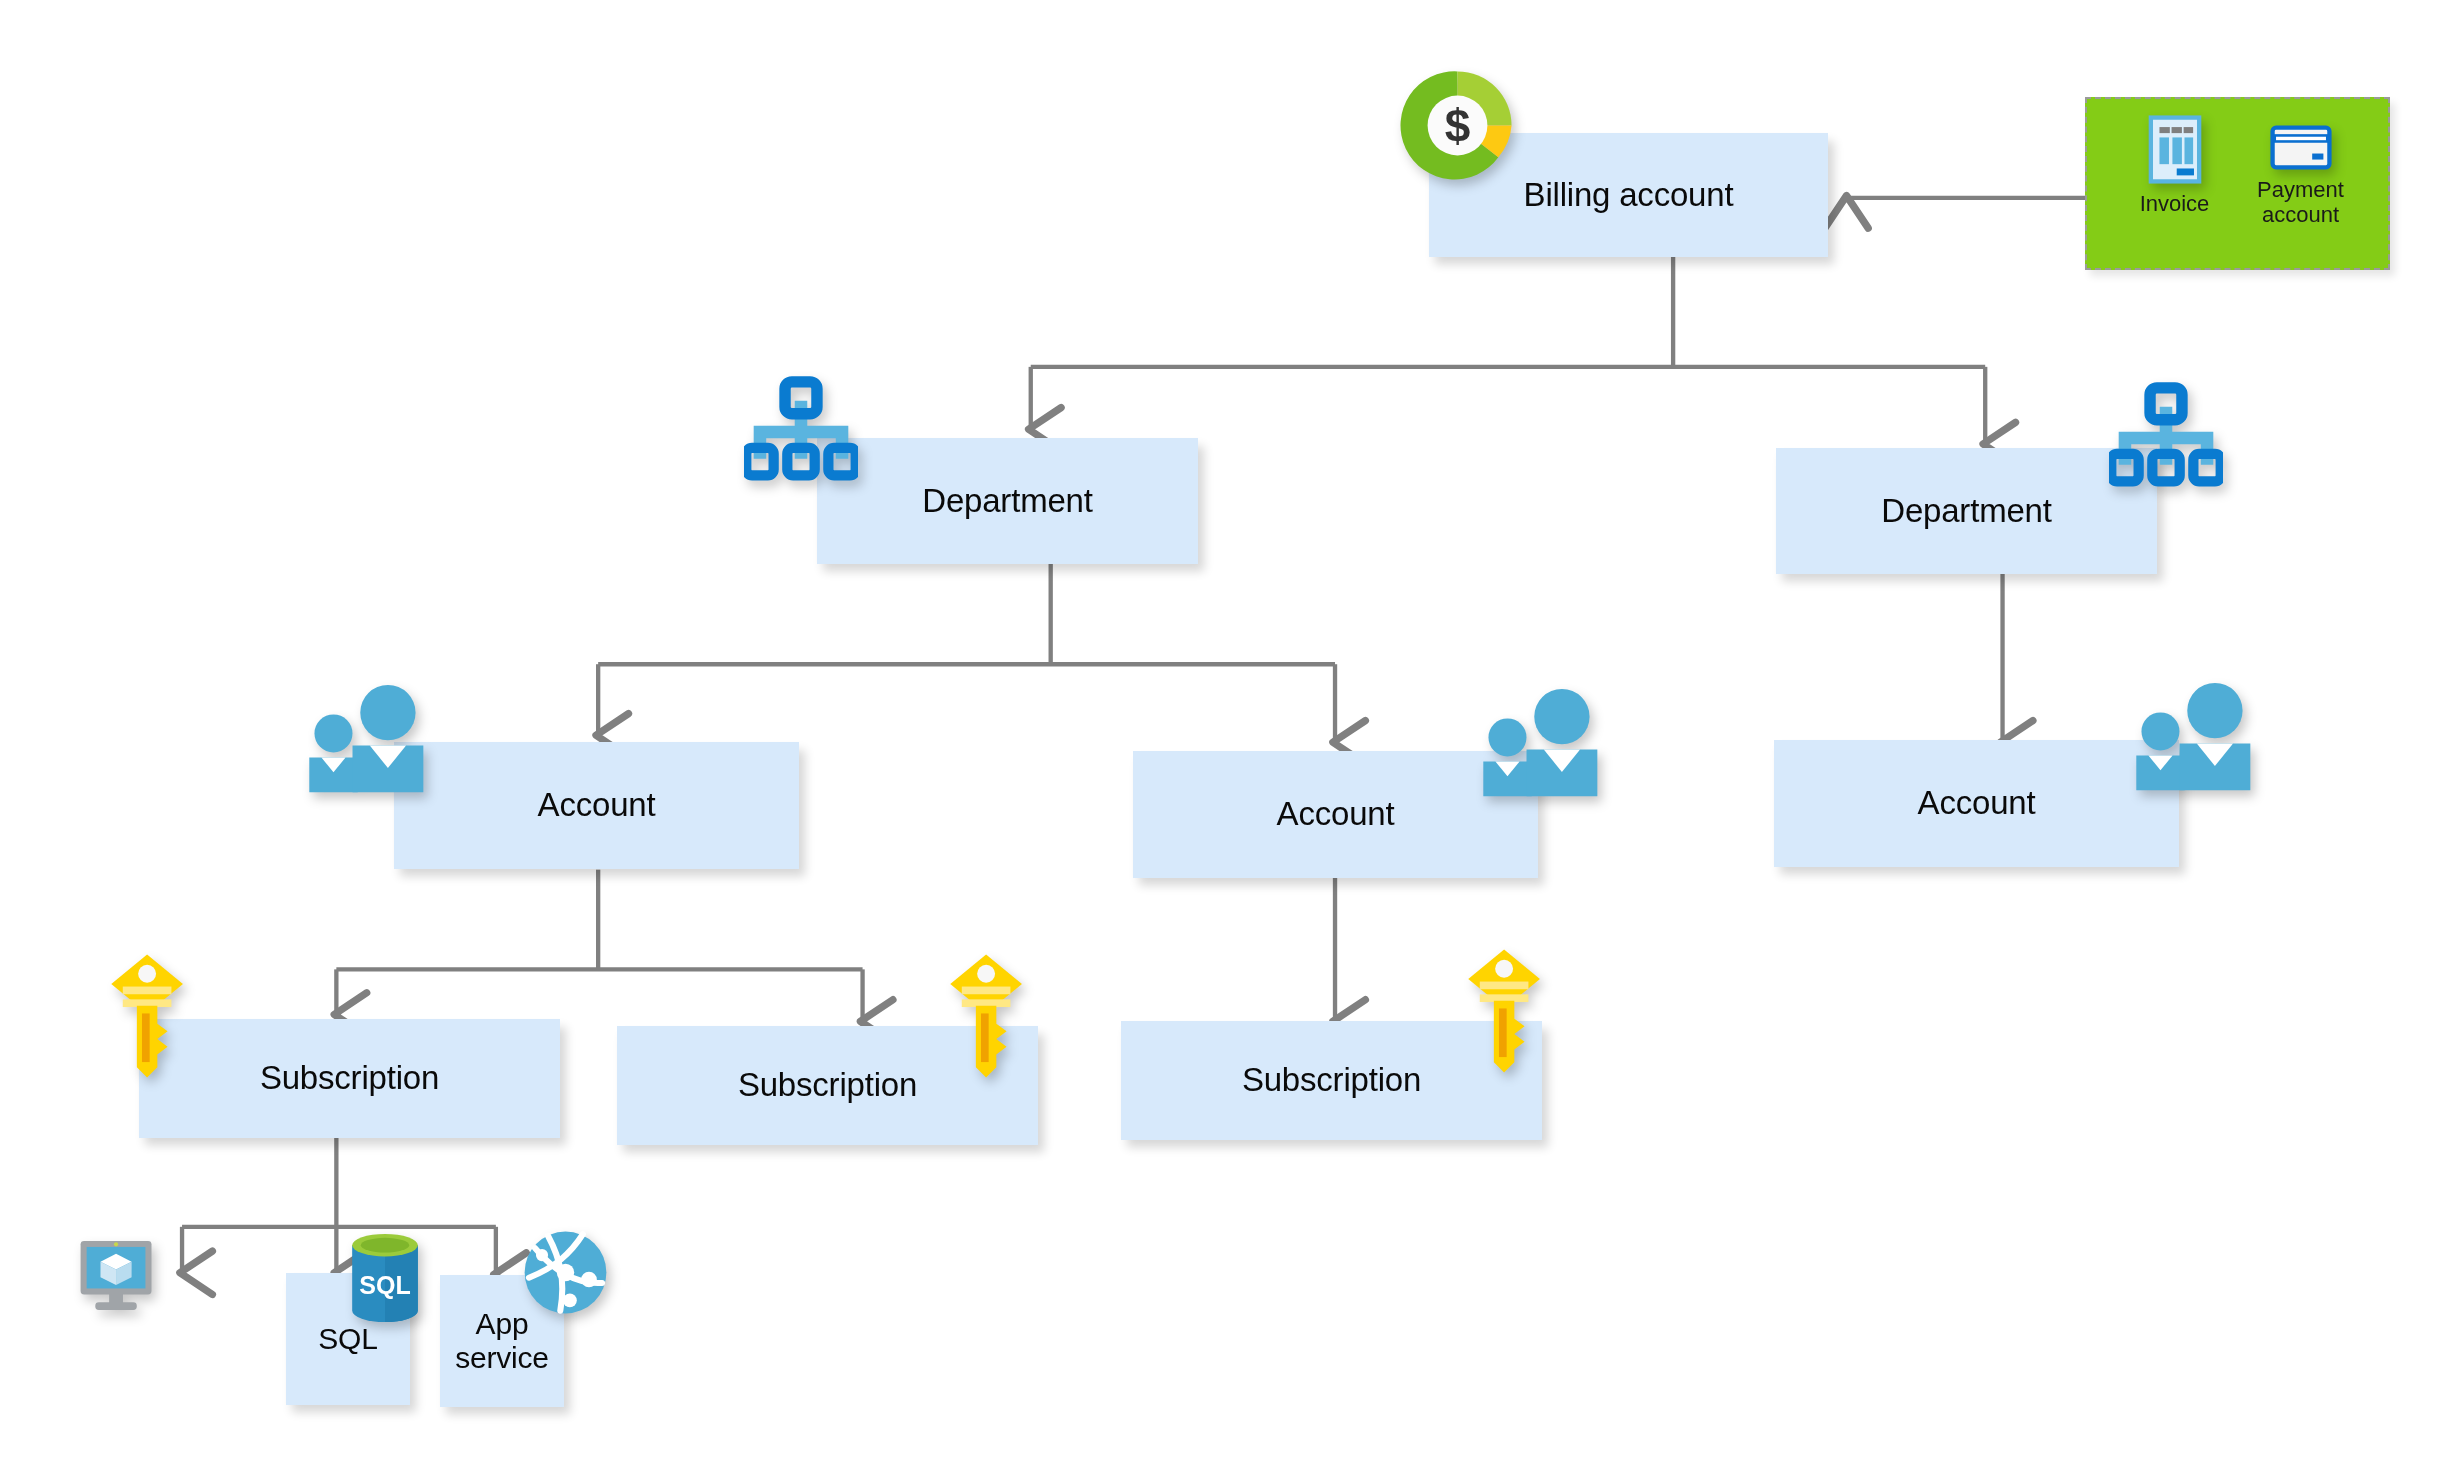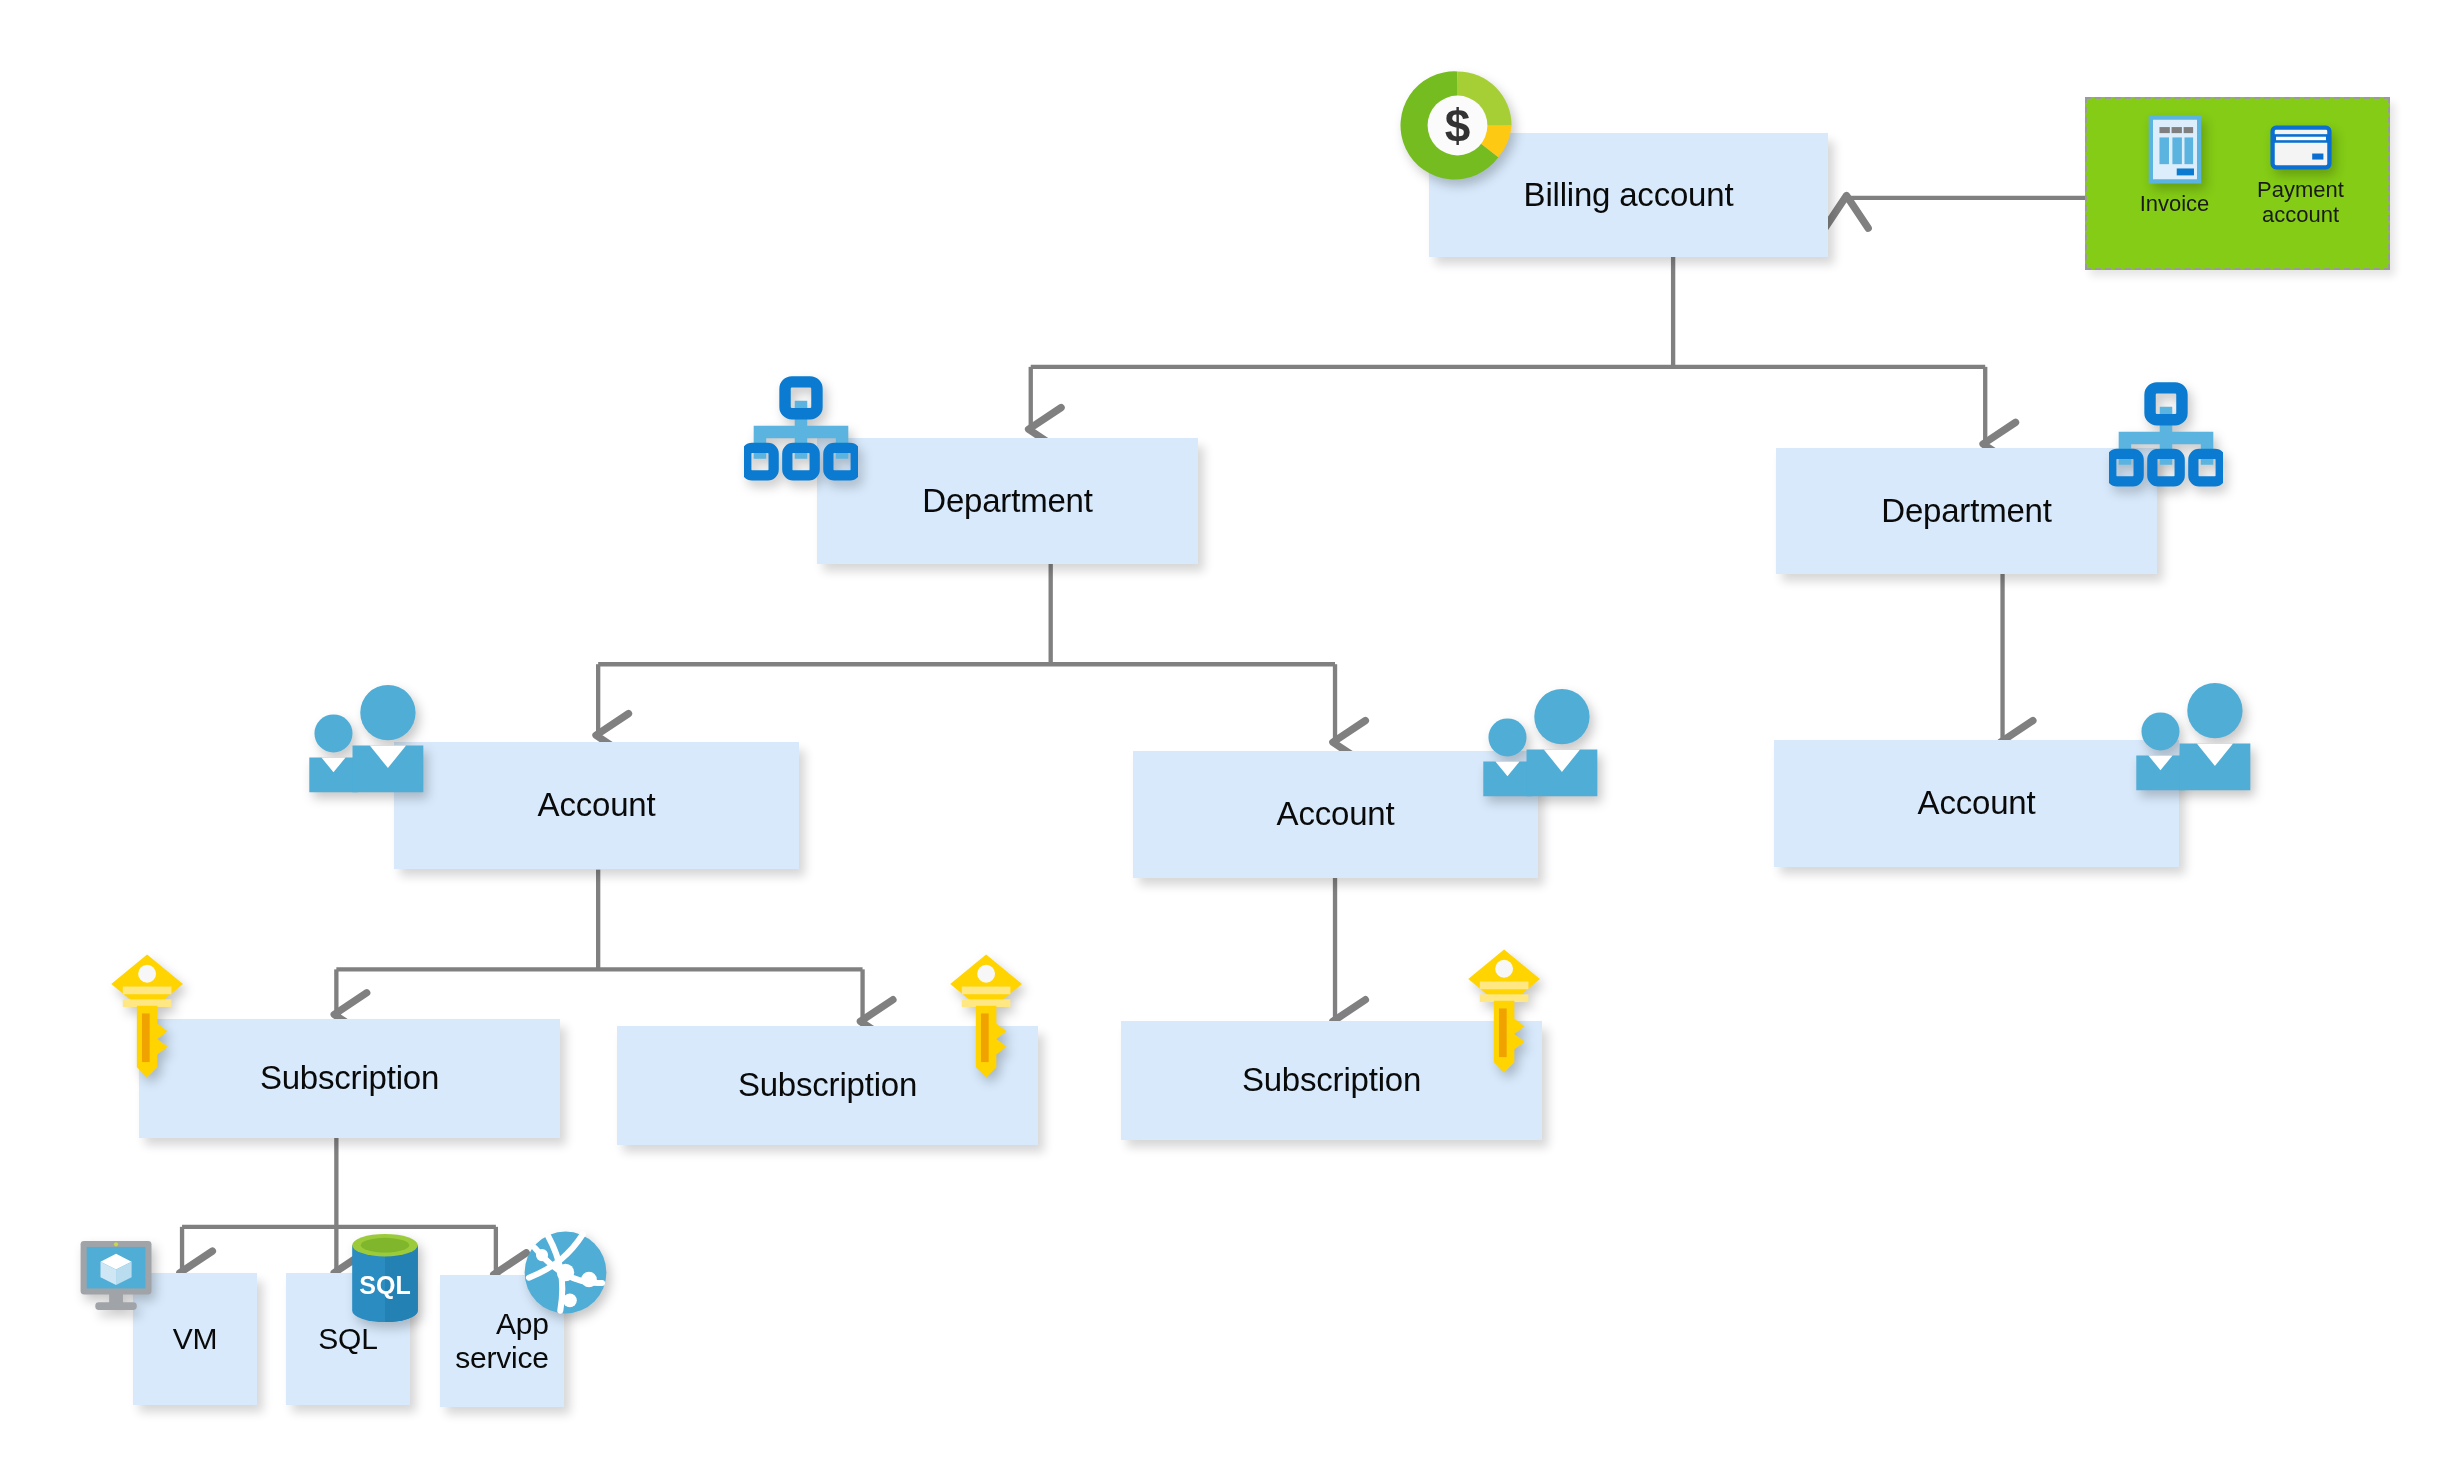--- a/index.html
+++ b/index.html
@@ -24,21 +24,21 @@
     display: flex;
     align-items: center;
     justify-content: center;
     box-sizing: border-box;
     z-index: 5;
   }
   .node .label {
     color: #0a0a0a;
     font-size: 33px;
     line-height: 1.12;
-    text-align: right;
+    text-align: center;
     letter-spacing: -0.2px;
     white-space: pre-line;
   }
   .node.small .label { font-size: 30px; }
 
   
   #wires {
     position: absolute;
     left: 0; top: 0;
     width: 2462px;
@@ -282,23 +282,20 @@
     <svg width="91" height="128" viewBox="0 0 70 100" xmlns="http://www.w3.org/2000/svg">
       <path d="M30 2 L58 25 L30 48 L2 25 Z" fill="#ffd400"></path>
       <circle cx="30" cy="17" r="7" fill="#f7f7f7"></circle>
       <rect x="11" y="27" width="38" height="6" fill="#ffe884"></rect>
       <rect x="11" y="37" width="38" height="6" fill="#ffe884"></rect>
       <path d="M22 42 h16 v14 l8 6 -8 6 8 6 -8 6 v10 l-8 8 -8 -8 z" fill="#ffd400"></path>
       <rect x="26" y="48" width="6" height="38" fill="#f0a200"></rect>
     </svg>
   </div>
 
-  <div class="node small" style="left:133px; top:1273px; width:124px; height:132px;">
-    <span class="label">VM</span>
-  </div>
   <div class="icon-abs dropshadow" style="left:78px; top:1238px; width:83px; height:81px;">
     <svg width="83" height="81" viewBox="0 0 96 93" xmlns="http://www.w3.org/2000/svg">
       <rect x="3" y="3" width="82" height="62" rx="4" ry="4" fill="#a0a4a8"></rect>
       <rect x="10" y="10" width="68" height="48" fill="#4fadd6"></rect>
       <circle cx="44" cy="7" r="2.4" fill="#c9d84a"></circle>
       <rect x="36" y="63" width="16" height="13" fill="#a0a4a8"></rect>
       <rect x="20" y="74" width="48" height="9" rx="4" ry="4" fill="#a0a4a8"></rect>
 
       <g>
         <path d="M44 18 L62 27 L44 36 L26 27 Z" fill="#ffffff"></path>

